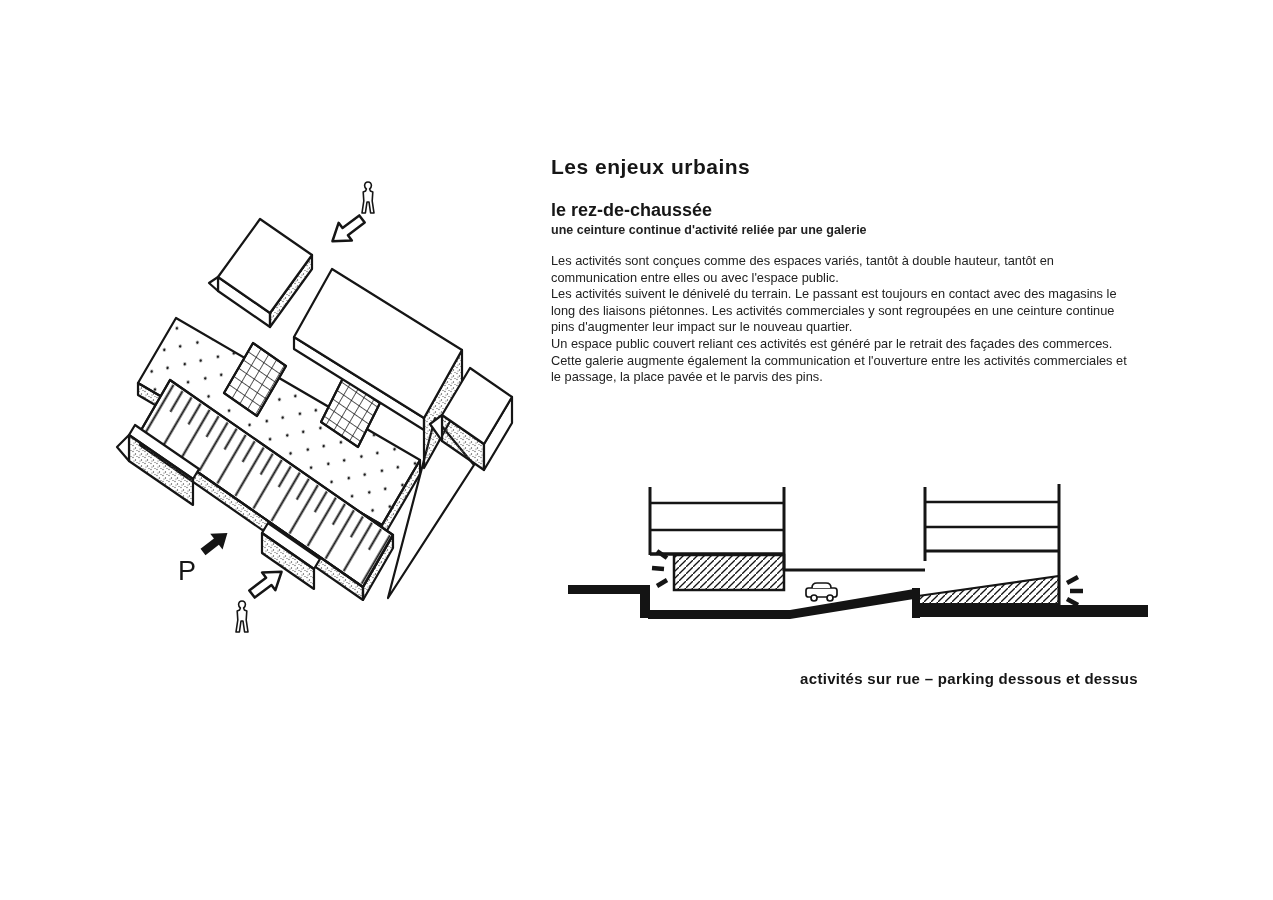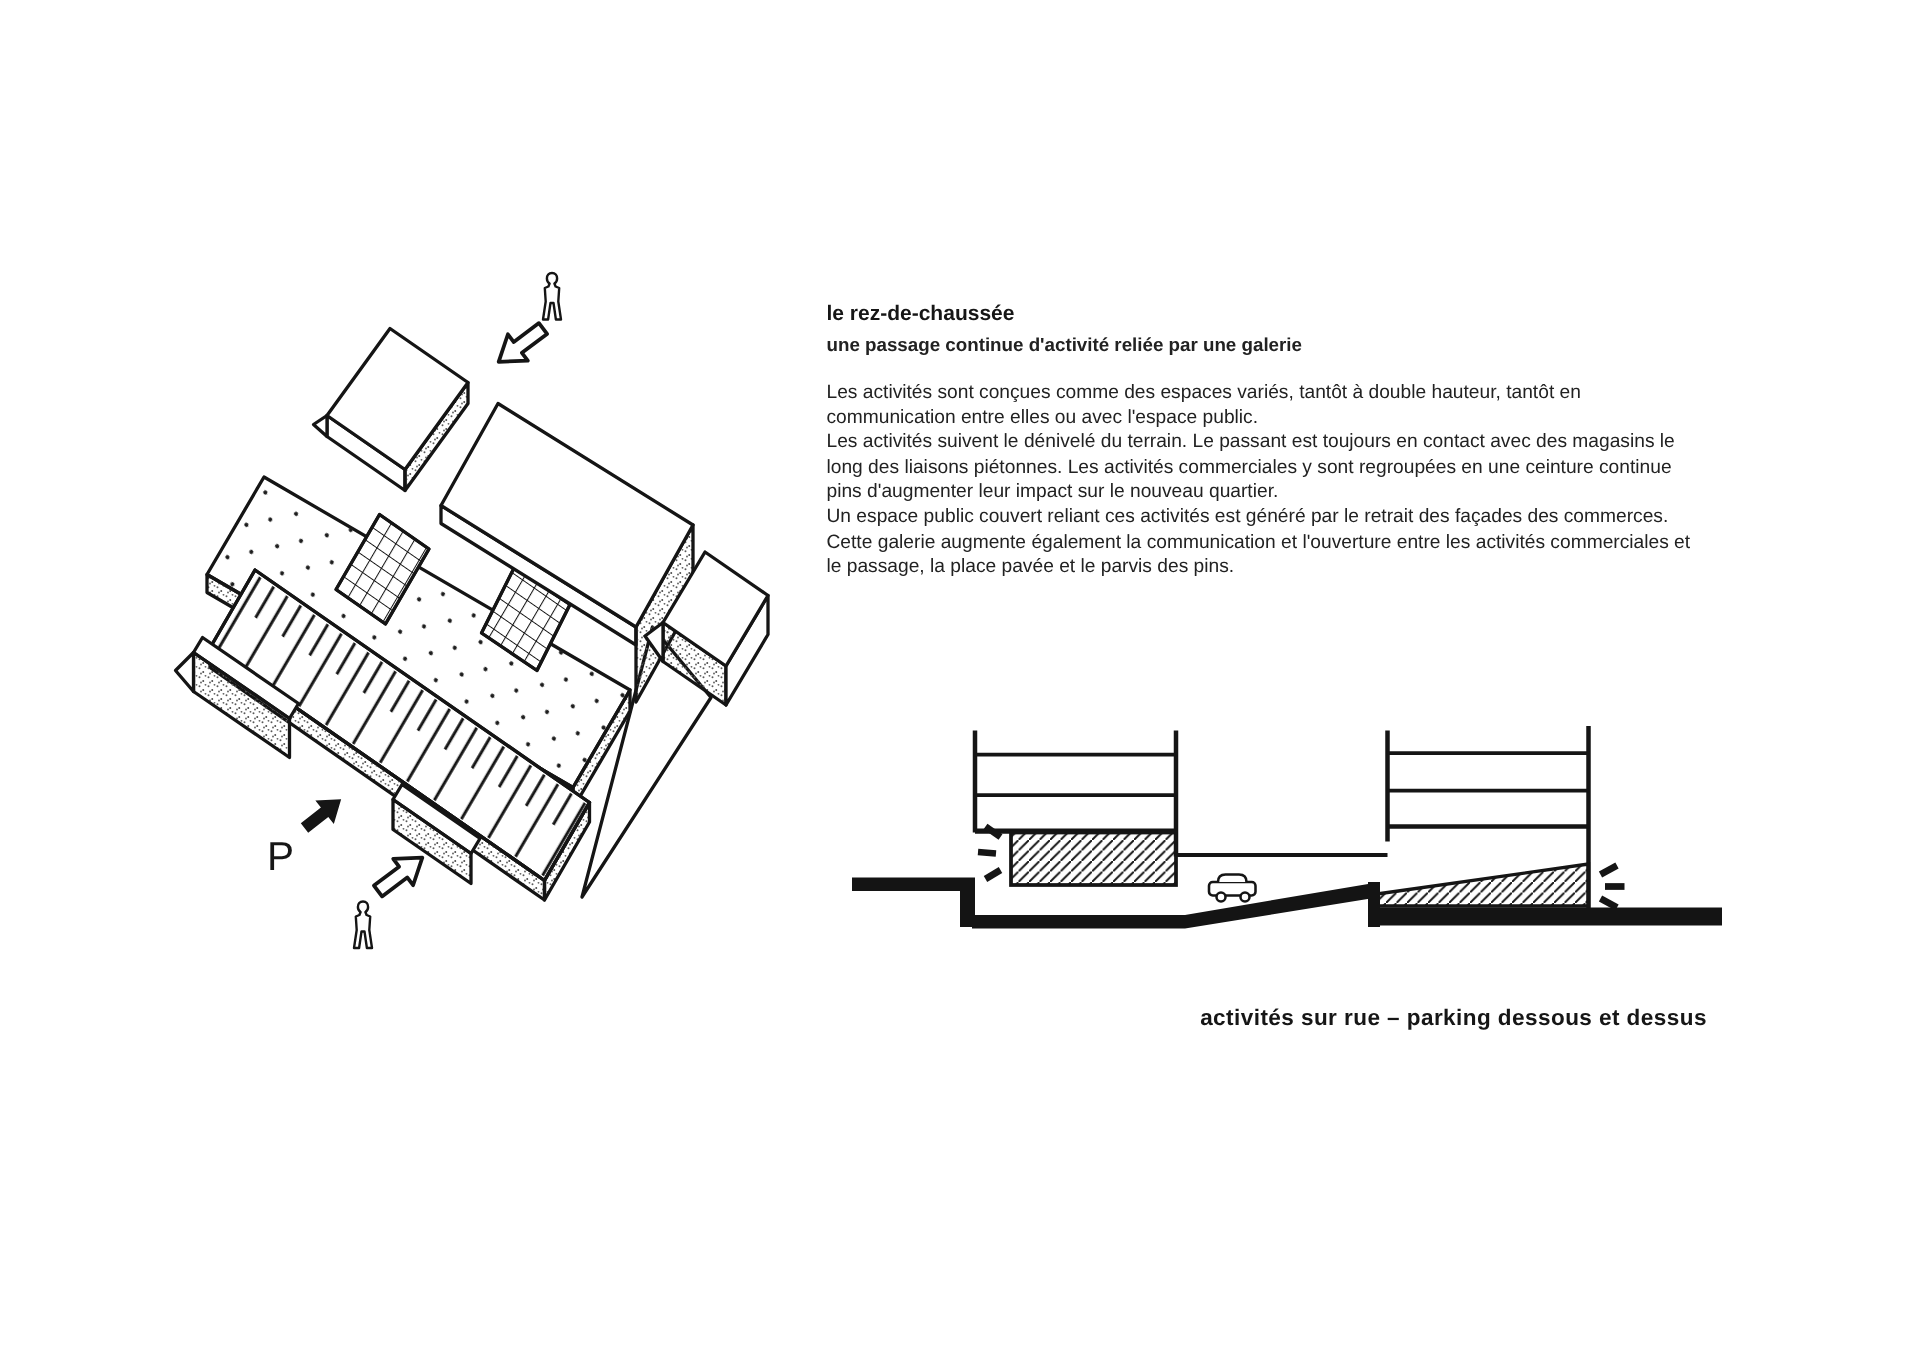--- a/index.html
+++ b/index.html
@@ -4,21 +4,21 @@
 <style>
   html,body{margin:0;padding:0;background:#e8e8e8;}
   .page{
     position:relative;width:1273px;height:900px;background:#ffffff;
     font-family:"Liberation Sans", sans-serif;color:#1d1d1d;overflow:hidden;
     margin:0 auto;
   }
   .abs{position:absolute;}
   h1,h2,h3,p{margin:0;padding:0;}
   .title{left:551px;top:155px;font-size:21px;font-weight:bold;letter-spacing:.5px;color:#161616;}
-  .subtitle{left:551px;top:200px;font-size:14px;font-weight:bold;color:#161616;}
+  .subtitle{left:551px;top:200px;font-size:18px;font-weight:bold;color:#161616;}
   .tagline{left:551px;top:223px;font-size:12.5px;font-weight:bold;color:#222;}
   .bodytext{left:551px;top:253px;width:588px;font-size:12.8px;line-height:16.6px;color:#222;}
   .bodytext p{margin:0;}
   .caption{font-size:15px;font-weight:bold;color:#161616;text-align:center;letter-spacing:.3px;}
   .cap-left{left:178px;top:650px;width:396px;}
   .cap-right{left:770px;top:670px;width:398px;}
   svg{display:block;}
 </style>
 </head>
 <body>
@@ -166,22 +166,23 @@
     </g>
 
     <g stroke="#151515" stroke-width="1.7" fill="#ffffff">
       <rect x="806" y="588" width="31" height="9" rx="2.5"></rect>
       <path d="M812,588 q0,-5 5,-5 h9 q5,0 5,5"></path>
       <circle cx="814" cy="598" r="3"></circle>
       <circle cx="830" cy="598" r="3"></circle>
     </g>
   </svg>
 
+  <h1 class="abs title">Les enjeux urbains</h1>
   <h2 class="abs subtitle">le rez-de-chaussée</h2>
-  <h3 class="abs tagline">une passage continue d'activité reliée par une galerie</h3>
+  <h3 class="abs tagline">une ceinture continue d'activité reliée par une galerie</h3>
 
   <div class="abs bodytext">
     <p>Les activités sont conçues comme des espaces variés, tantôt à double hauteur, tantôt en communication entre elles ou avec l'espace public.</p>
     <p>Les activités suivent le dénivelé du terrain. Le passant est toujours en contact avec des magasins le long des liaisons piétonnes. Les activités commerciales y sont regroupées en une ceinture continue pins d'augmenter leur impact sur le nouveau quartier.</p>
     <p>Un espace public couvert reliant ces activités est généré par le retrait des façades des commerces. Cette galerie augmente également la communication et l'ouverture entre les activités commerciales et le passage, la place pavée et le parvis des pins.</p>
   </div>
 
   <div class="abs caption cap-right">activités sur rue – parking dessous et dessus</div>
 
 </div>

